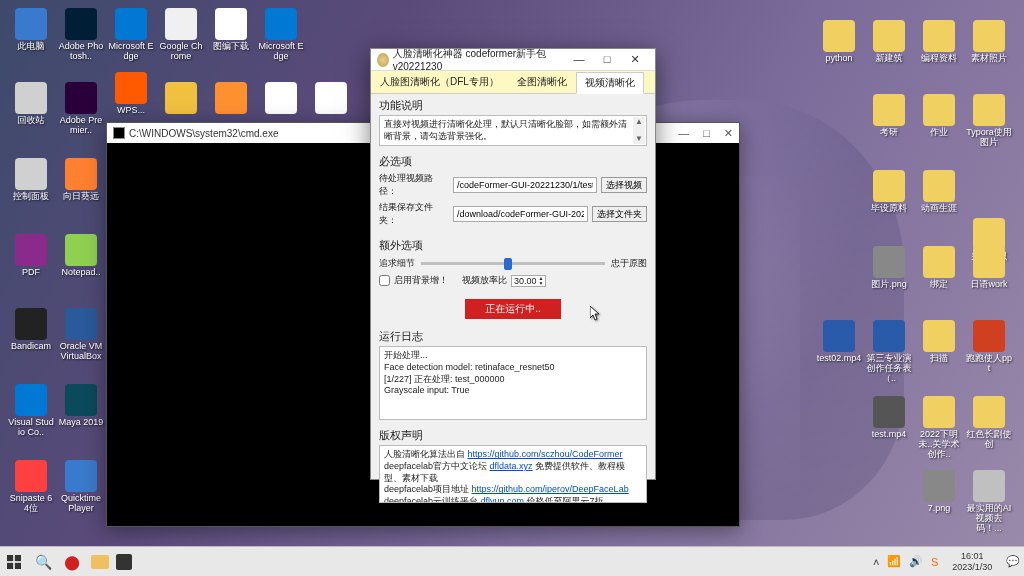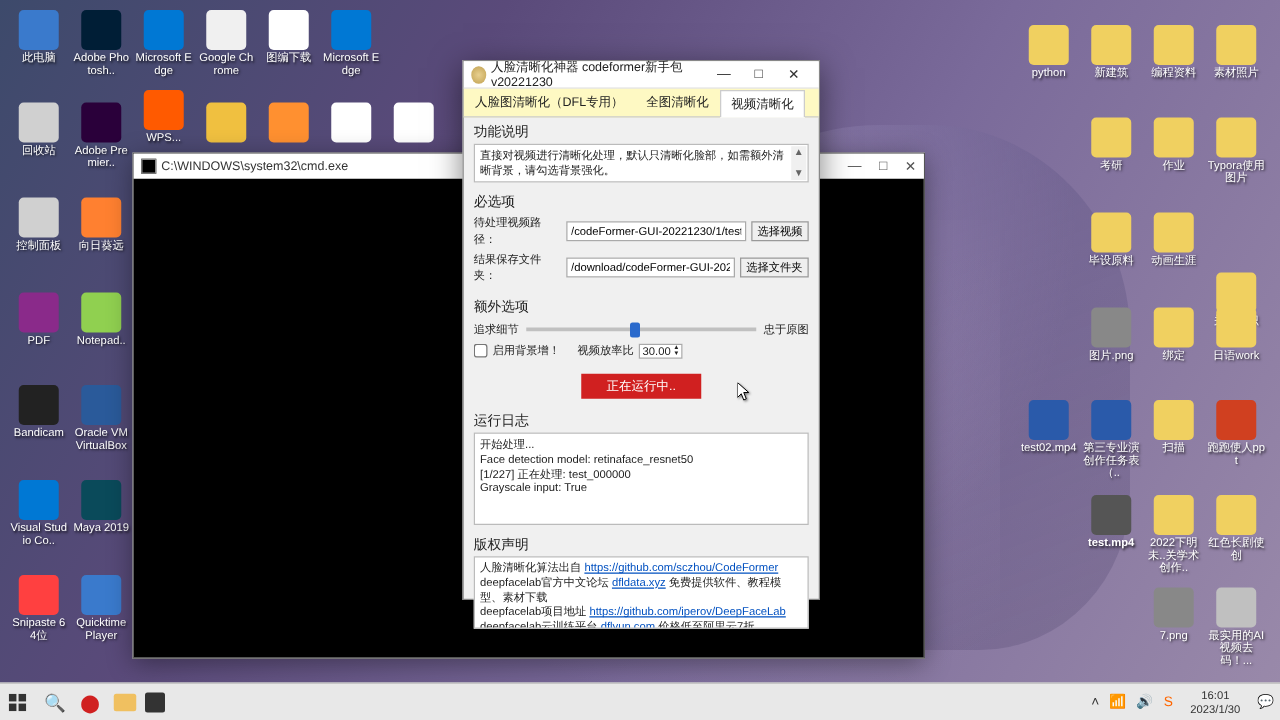--- a/index.html
+++ b/index.html
@@ -254,21 +254,21 @@
       <div class="lbl">第三专业演创作任务表（..</div>
     </div>
     <div class="dicon" style="left: 916px; top: 320px;">
       <div class="ico" style="background:#f0d060"></div>
       <div class="lbl">扫描</div>
     </div>
     <div class="dicon" style="left: 966px; top: 320px;">
       <div class="ico" style="background:#d04020"></div>
       <div class="lbl">跑跑使人ppt</div>
     </div>
-    <div class="dicon" style="left: 866px; top: 396px; font-weight: bold;">
+    <div class="dicon" style="left: 866px; top: 396px;">
       <div class="ico" style="background:#555"></div>
       <div class="lbl">test.mp4</div>
     </div>
     <div class="dicon" style="left: 916px; top: 396px;">
       <div class="ico" style="background:#f0d060"></div>
       <div class="lbl">2022下明未..关学术创作..</div>
     </div>
     <div class="dicon" style="left: 966px; top: 396px;">
       <div class="ico" style="background:#f0d060"></div>
       <div class="lbl">红色长剧使创</div>

